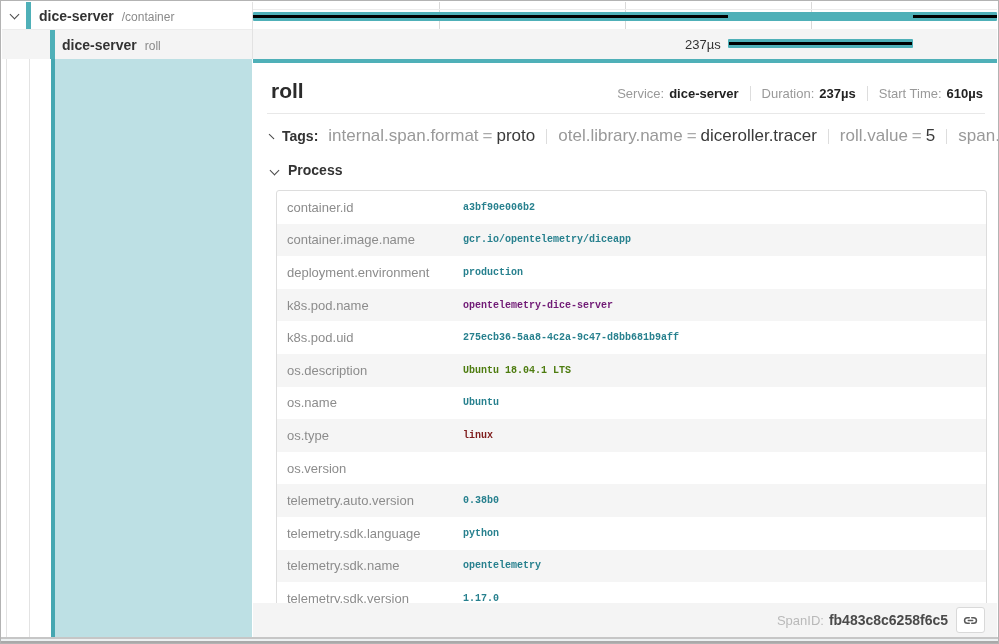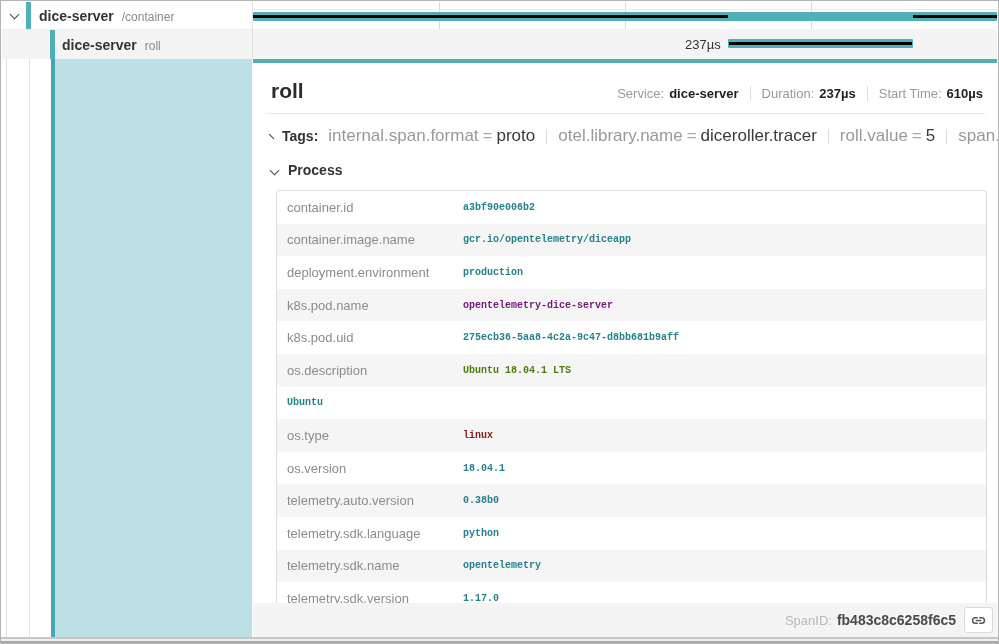--- a/index.html
+++ b/index.html
@@ -54,21 +54,21 @@
   .tag-eq { color:#aaa; margin:0 4px; }
   .tag-val { color:#3a3a3a; }
   .process-row { display:flex; align-items:center; padding:8px 2px 8px 4px; cursor:pointer; }
   .process-label { font-size:14px; font-weight:600; color:#333; margin-left:10px; }
   .kv-table { margin:4px 0 0 9px; width:711px; border:1px solid #ddd; border-radius:3px; overflow:hidden; background:#fff; }
   .kv-row { display:grid; grid-template-columns:176px 1fr; align-items:center; height:32.6px; padding:0 10px; }
   .kv-row:nth-child(even) { background:#f5f5f5; }
   .kv-key { font-size:13px; color:#8c8c8c; }
   .kv-val { font-size:10px; font-weight:bold; font-family:"Liberation Mono","DejaVu Sans Mono",monospace; color:#27808e; }
   
-  .dp-footer { position:absolute; left:252px; right:1px; top:602px; height:34px; background:#f4f4f4; display:flex; align-items:center; justify-content:flex-end; padding-right:4px; }
+  .dp-footer { position:absolute; left:252px; right:1px; top:602px; height:34px; background:#f4f4f4; display:flex; align-items:center; justify-content:flex-end; padding-right:12px; }
   .spanid-label { font-size:13px; color:#b9b9b9; margin-right:5px; }
   .spanid-value { font-size:14px; font-weight:600; color:#4a4a4a; margin-right:8px; }
   .link-btn { width:29px; height:26px; background:#fff; border:1px solid #d9d9d9; border-radius:3px; display:flex; align-items:center; justify-content:center; cursor:pointer; }
   .bottom-line { position:absolute; left:0; right:0; top:636px; height:2px; background:#c6c6c6; }
   .bottom-strip { position:absolute; left:0; right:0; top:638px; height:4px; background:#edf1f2; }
   .bottom-border { position:absolute; left:0; right:0; bottom:0; height:2px; background:#a9a9a9; }
 </style>
 </head>
 <body>
 
@@ -174,29 +174,29 @@
         </div>
         <div class="kv-row">
           <span class="kv-key">k8s.pod.uid</span>
           <span class="kv-val" style="color: rgb(39, 128, 142);">275ecb36-5aa8-4c2a-9c47-d8bb681b9aff</span>
         </div>
         <div class="kv-row">
           <span class="kv-key">os.description</span>
           <span class="kv-val" style="color: #4d7c0f;">Ubuntu 18.04.1 LTS</span>
         </div>
         <div class="kv-row">
+          <span class="kv-key">os.name</span>
           <span class="kv-val" style="color: rgb(39, 128, 142);">Ubuntu</span>
         </div>
         <div class="kv-row">
           <span class="kv-key">os.type</span>
           <span class="kv-val" style="color: #7f1d1d;">linux</span>
         </div>
         <div class="kv-row">
           <span class="kv-key">os.version</span>
-          <span class="kv-val" style="color: rgb(39, 128, 142);">18.04.1</span>
         </div>
         <div class="kv-row">
           <span class="kv-key">telemetry.auto.version</span>
           <span class="kv-val" style="color: rgb(39, 128, 142);">0.38b0</span>
         </div>
         <div class="kv-row">
           <span class="kv-key">telemetry.sdk.language</span>
           <span class="kv-val" style="color: rgb(39, 128, 142);">python</span>
         </div>
         <div class="kv-row">

